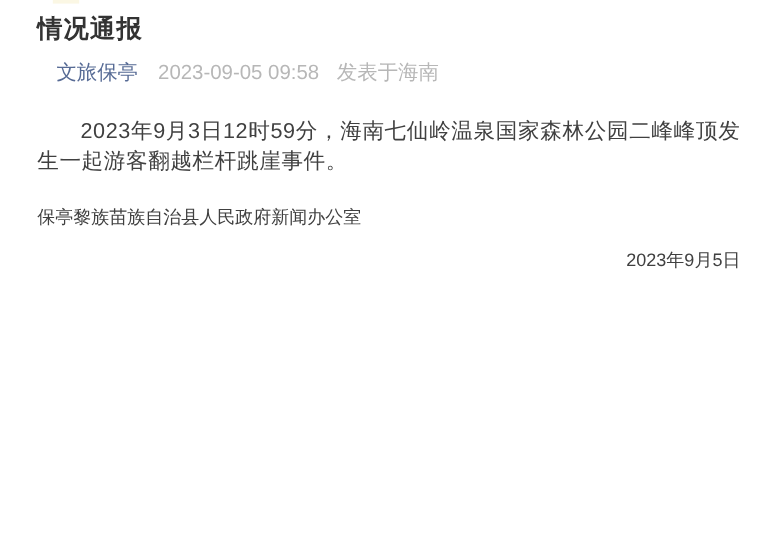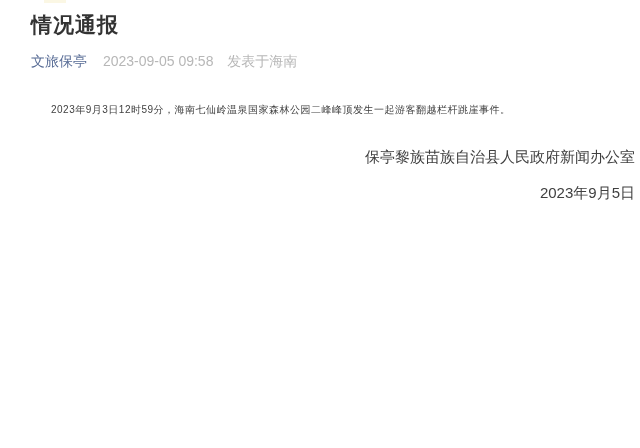--- a/index.html
+++ b/index.html
@@ -7,21 +7,21 @@
     padding: 0;
     background: #ffffff;
   }
   .page {
     position: relative;
     width: 640px;
     height: 419px;
     box-sizing: border-box;
     background: #ffffff;
     overflow: hidden;
-    padding: 10px 5px 0 31px;
+    padding: 10px 23px 0 31px;
     font-family: "Liberation Sans", "DejaVu Sans", sans-serif;
   }
   
   .crop-artifact {
     position: absolute;
     left: 44px;
     top: 0;
     width: 22px;
     height: 3px;
     background: #fbf7e4;
@@ -29,54 +29,55 @@
   .title {
     margin: 0;
     font-size: 21px;
     line-height: 30px;
     font-weight: 600;
     color: #333333;
     letter-spacing: 1px;
   }
   .meta {
     margin-top: 12px;
-    font-size: 14px;
+    font-size: 17px;
     line-height: 18px;
     white-space: nowrap;
+    margin-left: 16px;
   }
   .meta .account {
     color: #576b95;
     margin-right: 12px;
     cursor: pointer;
   }
   .meta .datetime {
     color: #b7b7b7;
   }
   .meta .location {
     color: #b7b7b7;
     margin-left: 10px;
   }
   .body {
     margin-top: 27px;
-    font-size: 10px;
+    font-size: 18px;
     line-height: 25px;
     color: #404040;
     text-align: justify;
     letter-spacing: 0.5px;
   }
   .body p {
     margin: 0 0 10px 0;
     text-indent: 2em;
   }
   .signature {
     margin-top: 22px;
     font-size: 15px;
     line-height: 25px;
     color: #404040;
-    text-align: right;
+    text-align: left;
   }
   .sign-date {
     margin-top: 11px;
     font-size: 15px;
     line-height: 25px;
     color: #404040;
     text-align: right;
   }
 </style>
 </head>

